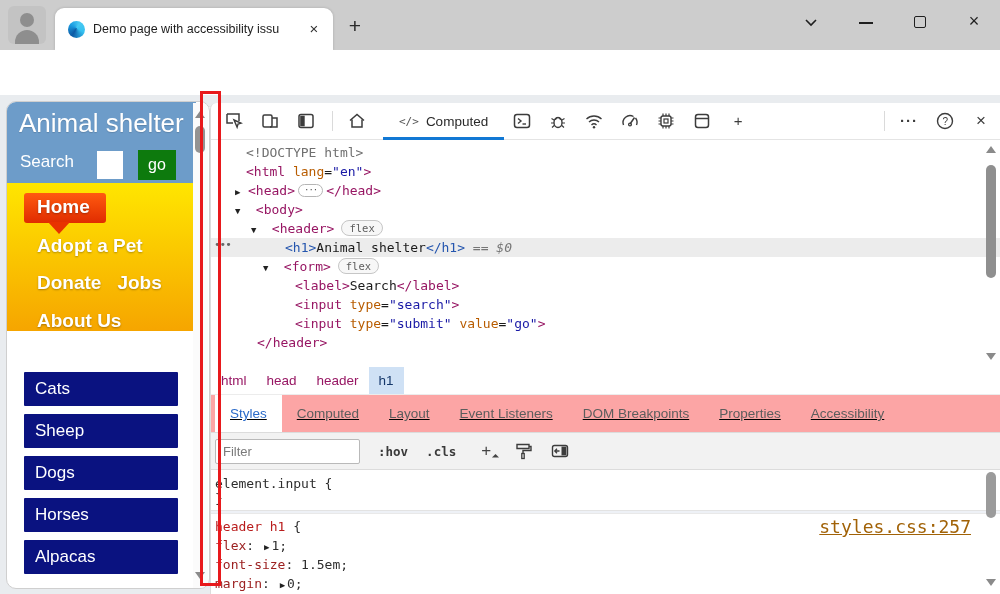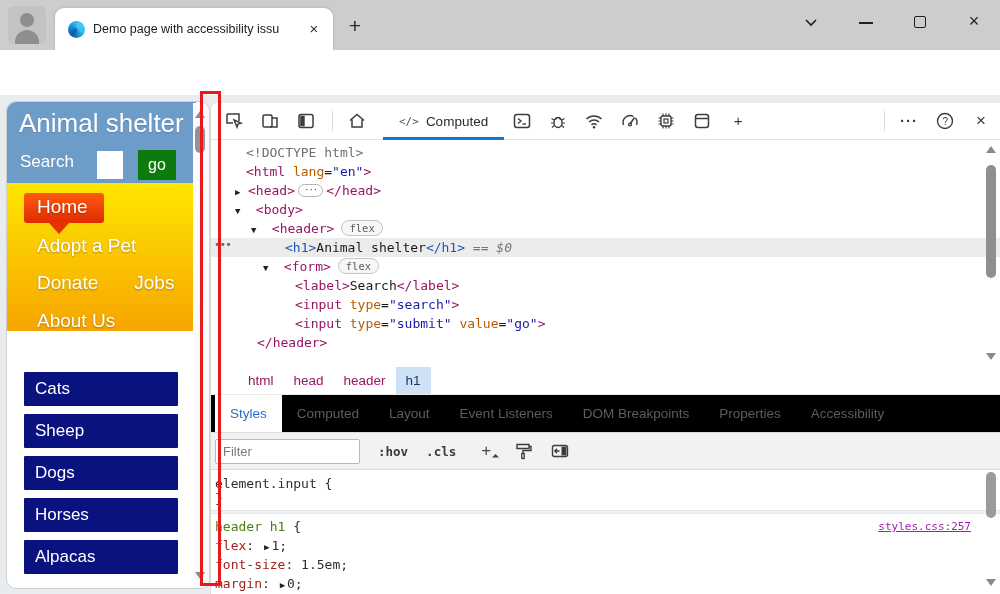--- a/index.html
+++ b/index.html
@@ -36,26 +36,26 @@
   #hd-icon .badge { position:absolute; left:0; top:2px; width:24px; height:19px; border:1.5px solid #3c3c3c; border-radius:4px; font-size:9.5px; font-weight:bold; text-align:center; line-height:16px; }
   #chrome-more { position:absolute; left:958px; top:60px; width:28px; height:24px; color:#333; font-size:16px; letter-spacing:1px; text-align:center; line-height:22px; font-weight:bold; }
 
   
   #page-panel { position:absolute; left:6px; top:101px; width:204px; height:488px; background:#fff; border:1px solid #cfcfcf; border-radius:10px; overflow:hidden; }
   #page-header { position:absolute; left:0; top:0; width:189px; height:81px; background:#6d9cc9; }
   #page-title { position:absolute; left:12px; top:6px; font-size:26px; color:#fff; white-space:nowrap; text-shadow:0 1px 1px rgba(0,0,0,.15); }
   #search-label { position:absolute; left:13px; top:50px; font-size:17px; color:#fff; }
   #search-input { position:absolute; left:90px; top:49px; width:26px; height:28px; background:#fff; border:none; }
   #go-btn { position:absolute; left:131px; top:48px; width:38px; height:30px; background:#0d7a0d; color:#fff; font-size:16px; text-align:center; line-height:30px; }
-  #page-nav { position:absolute; left:0; top:81px; width:189px; height:148px; background:linear-gradient(#ffe600,#f6a500); color:#fff; font-weight:normal; font-size:19px; }
+  #page-nav { position:absolute; left:0; top:81px; width:189px; height:148px; background:linear-gradient(#ffe600,#f6a500); color:#fff; font-weight:bold; font-size:19px; }
   #page-nav .lnk { text-shadow:0 1px 2px rgba(0,0,0,.3); }
   #nav-home { position:absolute; left:17px; top:10px; padding:3px 16px 5px 13px; background:linear-gradient(#ff5a10,#e02c00); border-radius:3px; }
   #nav-home:after { content:""; position:absolute; left:24px; bottom:-11px; border-left:11px solid transparent; border-right:11px solid transparent; border-top:12px solid #e83200; }
   #nav-adopt { position:absolute; left:30px; top:52px; }
-  #nav-row { position:absolute; left:30px; top:89px; display:flex; gap:36px; }
+  #nav-row { position:absolute; left:30px; top:89px; display:flex; gap:16px; }
   #nav-about { position:absolute; left:30px; top:127px; }
   #animal-list { position:absolute; left:17px; top:270px; width:154px; }
   .animal-btn { width:154px; height:34px; background:#0a1280; color:#fff; font-size:17px; line-height:34px; padding-left:11px; margin-bottom:8px; border-radius:1px; }
 
   
   #page-scrollbar { position:absolute; right:1px; top:1px; width:15px; height:486px; background:#fbfbfb; }
   .sb-up { width:0; height:0; border-left:5px solid transparent; border-right:5px solid transparent; border-bottom:7px solid #8a8a8a; position:absolute; left:2px; }
   .sb-down { width:0; height:0; border-left:5px solid transparent; border-right:5px solid transparent; border-top:7px solid #8a8a8a; position:absolute; left:2px; }
   #page-scrollbar .sb-up { top:8px; } #page-scrollbar .sb-down { bottom:10px; }
   #page-scrollbar .thumb { position:absolute; left:2px; top:23px; width:10px; height:27px; border-radius:5px; background:#939393; }
@@ -86,46 +86,46 @@
   .tk-v { color:#1a1aa6; } .tk-g { color:#707070; } .tk-x { color:#1a1a1a; }
   .tk-i { color:#767676; font-style:italic; }
   .tk-w { color:#222; font-size:9px; display:inline-block; width:13px; }
   .badge { display:inline-block; margin-left:7px; padding:0 7px; border:1px solid #c6c6c6; border-radius:8px; background:#f7f7f7; color:#5d5d5d; font-size:10.5px; line-height:14px; vertical-align:1px; }
   .epill { display:inline-block; margin:0 3px; padding:0 5px; border:1px solid #b5b5b5; border-radius:8px; color:#555; font-size:9px; line-height:11px; vertical-align:2px; letter-spacing:-1px; }
   #tree-scrollbar { position:absolute; right:2px; top:2px; width:16px; height:222px; }
   #tree-scrollbar .sb-up { top:4px; left:3px; } #tree-scrollbar .sb-down { bottom:4px; left:3px; }
   #tree-scrollbar .thumb { position:absolute; left:3px; top:23px; width:10px; height:113px; border-radius:5px; background:#8f8f8f; }
 
   
-  #dt-breadcrumb { position:absolute; left:0; top:264px; width:790px; height:28px; border-bottom:1px solid #ececec; display:flex; align-items:stretch; padding-left:27px; font-size:13.5px; }
+  #dt-breadcrumb { position:absolute; left:0; top:264px; width:790px; height:28px; border-bottom:1px solid #ececec; display:flex; align-items:stretch; padding-left:0; font-size:13.5px; }
   .crumb { color:#971663; display:flex; align-items:center; padding:0 10px; }
   .crumb.active { background:#cfe1f5; color:#15386b; }
 
   
-  #dt-tabs { position:absolute; left:0; top:292px; width:790px; height:38px; background:#000000; border-bottom:1px solid #dcdcdc; display:flex; padding-left:4px; }
+  #dt-tabs { position:absolute; left:0; top:292px; width:790px; height:38px; background:#fca5a5; border-bottom:1px solid #dcdcdc; display:flex; padding-left:4px;text-decoration:underline; }
   .dtab { display:flex; align-items:center; padding:0 15px; font-size:13.5px; color:#5d5d5d; }
   .dtab.active { background:#fff; color:#2b6bc9; }
 
   
   #dt-filterrow { position:absolute; left:0; top:330px; width:790px; height:37px; background:#f2f2f2; border-bottom:1px solid #dcdcdc; display:flex; align-items:center; padding-left:4px; }
   #style-filter { width:145px; height:25px; border:1px solid #b9b9b9; border-radius:2px; background:#fff; font-size:13px; padding:0 7px; color:#333; font-family:"Liberation Sans",sans-serif; }
   #style-filter::placeholder { color:#7a7a7a; }
   .frbtn { font-family:"DejaVu Sans Mono", monospace; font-size:12.5px; font-weight:bold; color:#3a3a3a; margin-left:18px; }
   #new-rule-btn { position:relative; margin-left:20px; width:20px; height:20px; font-size:17px; color:#444; text-align:center; line-height:19px; font-weight:normal; }
   #new-rule-btn:after { content:""; position:absolute; right:-2px; bottom:1px; border-left:5px solid transparent; border-top:5px solid #444; transform:rotate(-45deg); }
   .fricon { width:20px; height:20px; margin-left:17px; color:#3c3c3c; }
 
   
   #dt-styles { position:absolute; left:0; top:367px; width:790px; height:124px; background:#fff; font-family:"DejaVu Sans Mono", monospace; font-size:13px; }
   .css-line { height:19px; line-height:19px; padding-left:4px; white-space:nowrap; color:#1a1a1a; }
-  .css-sel { color:#4d7c0f; } .css-plain { color:#2e2e2e; }
+  .css-sel { color:#b91c1c; } .css-plain { color:#2e2e2e; }
   .css-prop { color:#9c2121; } .css-exp { color:#222; font-size:9px; padding:0 2px; }
   #css-divider { height:4px; background:#eef1f6; border-top:1px solid #e3e3e3; border-bottom:1px solid #e9e9e9; margin:2px 0 3px 0; }
   #rule-head { position:relative; }
-  #source-link { position:absolute; right:30px; top:0; color:#a21caf; text-decoration:underline; font-size:11px; }
+  #source-link { position:absolute; right:30px; top:0; color:#a16207; text-decoration:underline; font-size:18px; }
   .indent1 { }
   #styles-scrollbar { position:absolute; right:2px; top:0px; width:16px; height:122px; }
   #styles-scrollbar .thumb { position:absolute; left:3px; top:2px; width:10px; height:46px; border-radius:5px; background:#9b9b9b; }
   #styles-scrollbar .sb-down { bottom:6px; left:3px; }
 </style>
 </head>
 <body>
 
 <div id="tabstrip">
   <div id="profile-btn">

